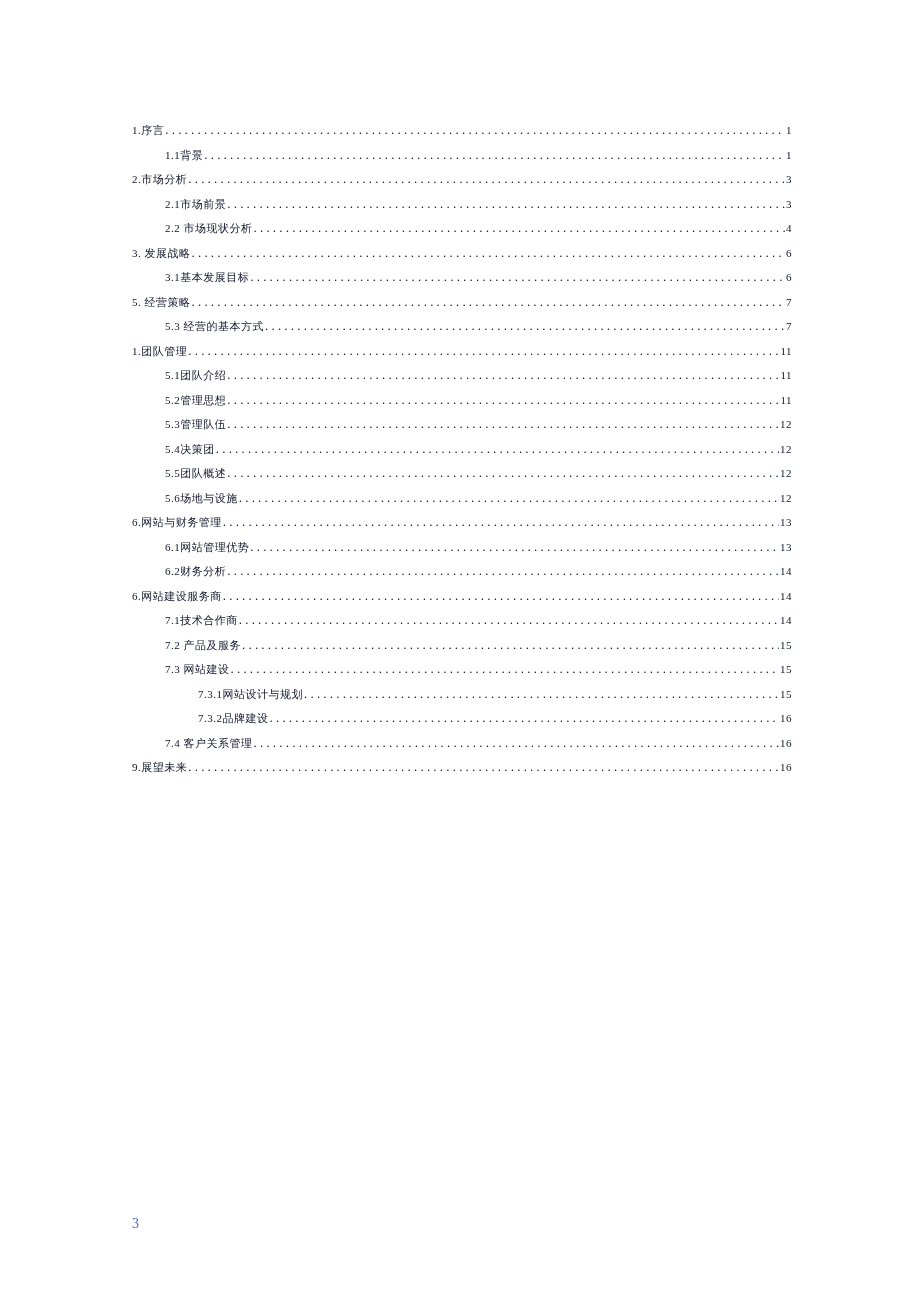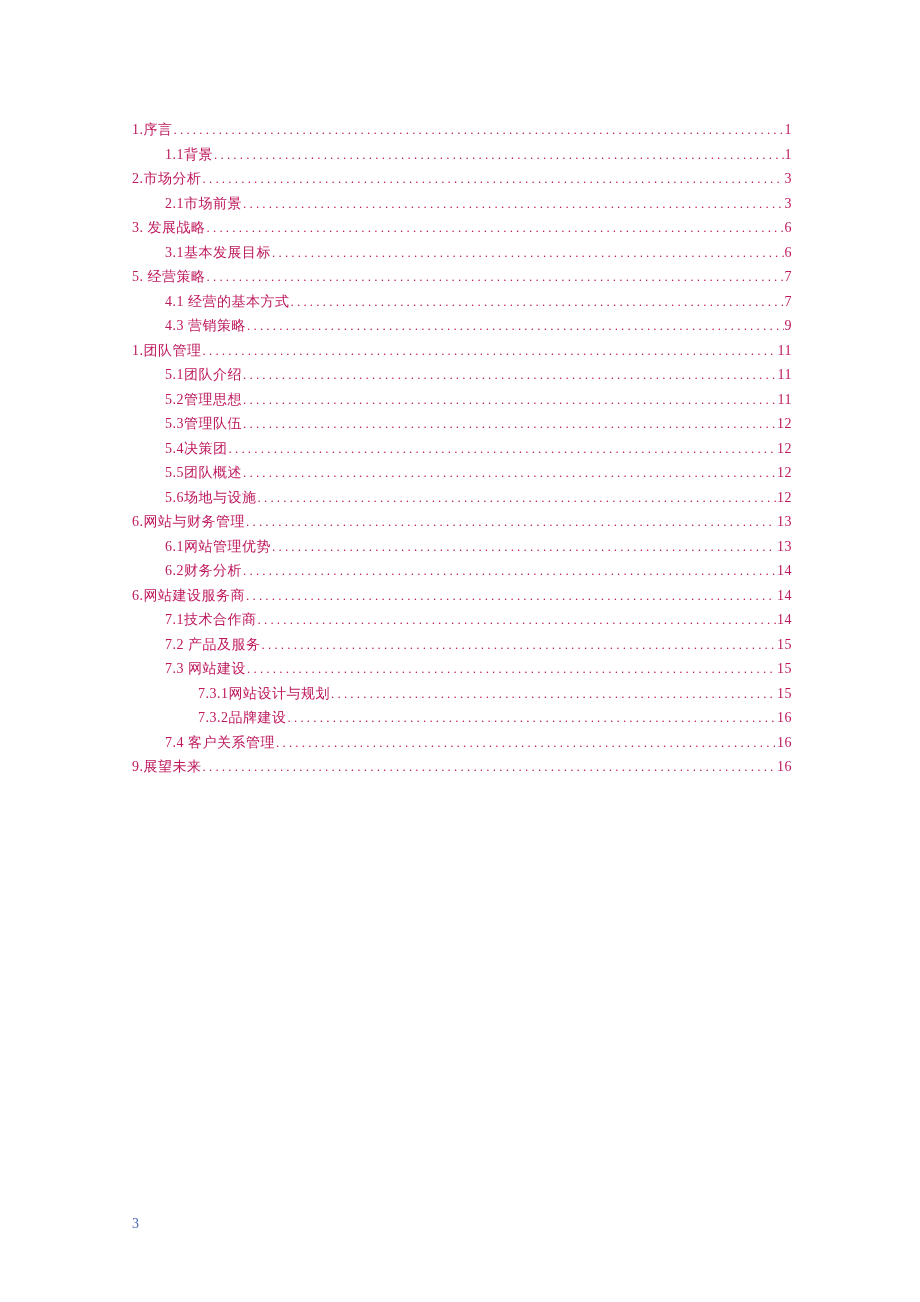--- a/index.html
+++ b/index.html
@@ -9,23 +9,23 @@
       background: #ffffff;
       font-family: "SimSun", "宋体", serif;
       position: relative;
     }
     .page {
       padding: 118px 128px 0 132px;
     }
     .toc-line {
       display: flex;
       align-items: baseline;
-      font-size: 14px;
+      font-size: 11px;
       line-height: 24.5px;
-      color: #be185d;
+      color: #0f172a;
       white-space: nowrap;
     }
     .toc-line.level-1 { padding-left: 0; }
     .toc-line.level-2 { padding-left: 33px; }
     .toc-line.level-3 { padding-left: 66px; align-items: flex-end; }
     .toc-label {
       letter-spacing: 0.5px;
     }
     .toc-dots {
       flex: 1;
@@ -67,44 +67,44 @@
       <div class="toc-line level-1">
         <span class="toc-label">2.市场分析</span>
         <span class="toc-dots"></span>
         <span class="toc-page">3</span>
       </div>
       <div class="toc-line level-2">
         <span class="toc-label">2.1市场前景</span>
         <span class="toc-dots"></span>
         <span class="toc-page">3</span>
       </div>
+      <div class="toc-line level-2">
+        <span class="toc-label">2.2 市场现状分析</span>
+        <span class="toc-dots"></span>
+        <span class="toc-page">4</span>
+      </div>
       <div class="toc-line level-1">
         <span class="toc-label">3. 发展战略</span>
         <span class="toc-dots"></span>
         <span class="toc-page">6</span>
       </div>
       <div class="toc-line level-2">
         <span class="toc-label">3.1基本发展目标</span>
         <span class="toc-dots"></span>
         <span class="toc-page">6</span>
       </div>
       <div class="toc-line level-1">
         <span class="toc-label">5. 经营策略</span>
         <span class="toc-dots"></span>
         <span class="toc-page">7</span>
       </div>
       <div class="toc-line level-2">
-        <span class="toc-label">4.1 经营的基本方式</span>
+        <span class="toc-label">5.3 经营的基本方式</span>
         <span class="toc-dots"></span>
         <span class="toc-page">7</span>
-      </div>
-      <div class="toc-line level-2">
-        <span class="toc-label">4.3 营销策略</span>
-        <span class="toc-dots"></span>
-        <span class="toc-page">9</span>
       </div>
       <div class="toc-line level-1">
         <span class="toc-label">1.团队管理</span>
         <span class="toc-dots"></span>
         <span class="toc-page">11</span>
       </div>
       <div class="toc-line level-2">
         <span class="toc-label">5.1团队介绍</span>
         <span class="toc-dots"></span>
         <span class="toc-page">11</span>

